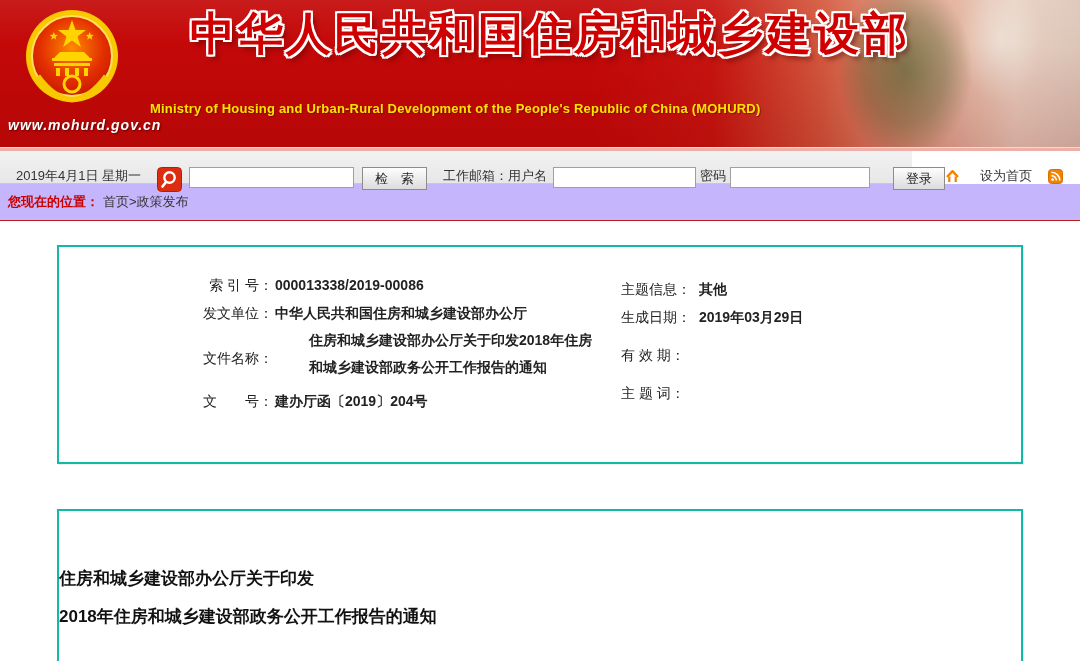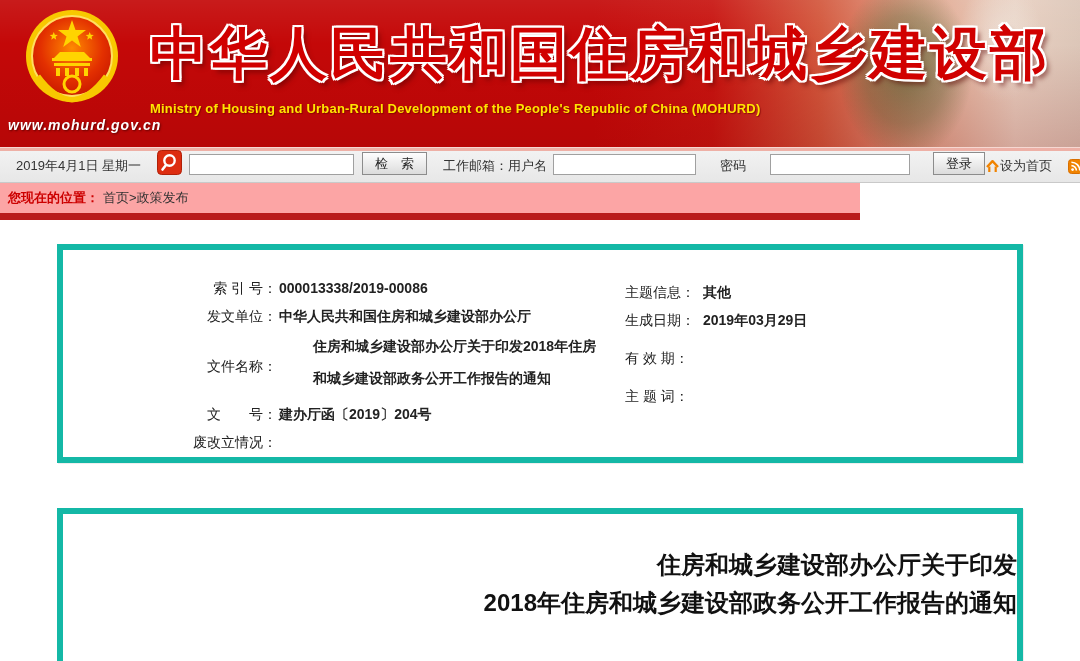--- a/index.html
+++ b/index.html
@@ -11,75 +11,75 @@
     background:
       radial-gradient(ellipse 90px 120px at 905px 70px, rgba(62,96,44,.60) 0%, rgba(62,96,44,.35) 45%, rgba(62,96,44,0) 75%),
       radial-gradient(ellipse 60px 90px at 1000px 40px, rgba(240,238,232,.55) 0%, rgba(240,238,232,0) 70%),
       linear-gradient(to right,#c40808 0%,#c40808 55%,#c81410 66%,#d3573c 76%,#e0a087 85%,#e8cfc0 94%,#dcc6b8 100%);
     overflow:hidden; }
   .header .shade { position:absolute; left:0; top:0; width:100%; height:100%;
     background:linear-gradient(to bottom, rgba(255,255,255,.08) 0%, rgba(0,0,0,0) 30%, rgba(120,0,0,.18) 100%); }
   .emblem { position:absolute; left:24px; top:6px; }
   .site-url { position:absolute; left:8px; top:117px; color:#fff; font-weight:bold;
     font-size:14px; letter-spacing:1px; text-shadow:1px 1px 2px rgba(80,0,0,.8);font-style:italic; }
-  .main-title { position:absolute; left:150px; top:16px; width:800px; text-align:center;
-    font-size:57px; font-weight:bold; letter-spacing:3px; color:#d10000; white-space:nowrap;
+  .main-title { position:absolute; left:150px; top:4px; width:800px; text-align:center;
+    font-size:45px; font-weight:bold; letter-spacing:3px; color:#d10000; white-space:nowrap;
     text-shadow:-2px 0 #fff,2px 0 #fff,0 -2px #fff,0 2px #fff,-2px -2px #fff,2px 2px #fff,
       -2px 2px #fff,2px -2px #fff,4px 5px 5px rgba(90,0,0,.55); }
   .sub-title { position:absolute; left:150px; top:101px; width:800px; text-align:left;
     font-size:13px; font-weight:bold; color:#ffe400; letter-spacing:.2px;
     text-shadow:1px 1px 1px rgba(120,0,0,.7); }
 
   .pink-line { width:1080px; height:4px; background:#eeb0a6; border-top:1px solid #f6d8d2; }
 
   
-  .toolbar { display:flex; align-items:flex-end; width:1080px; height:32px; padding:7px 10px;
+  .toolbar { display:flex; align-items:flex-start; width:912px; height:32px; padding:16px 10px;
     background:linear-gradient(#f2f2f2,#e7e7e7); border-bottom:1px solid #c9c9c9;
     font-size:13px; color:#333; white-space:nowrap; }
   .tb-date { margin:0 16px 0 6px; }
   .icon-search { width:25px; height:25px; margin-right:7px; flex:0 0 auto; }
   .tb-input { height:21px; border:1px solid #a0a0a0; background:#fff; font-size:12px; padding:0 4px; }
   .inp-search { width:168px; }
   .btn { height:23px; padding:0 12px; margin-left:8px; font-size:13px; color:#222;
     background:linear-gradient(#fefefe,#dcdcdc); border:1px solid #8c8c8c; cursor:pointer; }
   .icon-mail { margin:0 6px 0 10px; flex:0 0 auate; }
   .inp-user { width:143px; margin-left:6px; }
-  .lbl-pass { margin:0 24px; }
+  .lbl-pass { margin:0 4px; }
   .inp-pass { width:140px; }
   .btn-login { margin-left:23px; }
   .tb-spacer { flex:1; }
-  .tb-link { display:flex; align-items:center; gap:0; cursor:pointer; color:#333; }
+  .tb-link { display:flex; align-items:center; gap:20px; cursor:pointer; color:#333; }
   .tb-link + .tb-link { margin-left:16px; }
   .tb-right { margin-right:6px; display:flex; align-items:center; }
 
   
-  .breadcrumb { display:flex; align-items:center; width:860px; height:37px; padding-left:8px;
-    background:#fca5a5; border-bottom:7px solid #b91c1c; font-size:13px; }
+  .breadcrumb { display:flex; align-items:center; width:1080px; height:37px; padding-left:8px;
+    background:#c4b5fd; border-bottom:1px solid #b91c1c; font-size:13px; }
   .bc-label { color:#cc0000; font-weight:bold; }
   .bc-path { color:#333; margin-left:4px; }
 
   
   .card { position:relative; margin:0 57px; width:966px; background:#fff;
-    border:6px solid #14b8a6; box-shadow:1px 1px 0 #eee; }
+    border:2px solid #14b8a6; box-shadow:1px 1px 0 #eee; }
   .card-meta { margin-top:24px; height:219px; }
   .card-doc { margin-top:45px; height:210px; }
 
   .meta-col { position:absolute; font-size:14px; color:#222; }
   .meta-left { left:66px; top:28px; width:480px; }
   .meta-right { left:562px; top:32px; width:390px; }
   .meta-row { display:flex; margin-bottom:8px; line-height:20px; }
   .meta-row.tall { margin-bottom:6px; }
   .meta-row.gap-lg { margin-top:18px; }
   .ml-label { width:148px; text-align:right; flex:0 0 auto; white-space:pre; }
   .mr-label { width:76px; flex:0 0 auto; white-space:pre; }
   .meta-value { flex:1; margin-left:2px;font-weight:bold; }
-  .meta-left .tall .meta-value { max-width:362px; line-height:32px; position:relative; top:-4px;margin-left:36px; }
+  .meta-left .tall .meta-value { max-width:362px; line-height:27px; position:relative; top:-4px;margin-left:36px; }
   .meta-left .meta-row:nth-child(1),.meta-left .meta-row:nth-child(2) { margin-bottom:8px; }
 
-  .doc-title { margin-top:32px; text-align:right; font-size:24px; font-weight:bold;
+  .doc-title { margin-top:49px; text-align:left; font-size:17px; font-weight:bold;
     color:#111; line-height:38px; }
 </style>
 </head>
 <body>
 
 <div class="header">
   <div class="shade"></div>
 
   <svg class="emblem" width="96" height="108" viewBox="0 0 96 108">
     <defs>
@@ -174,24 +174,20 @@
       <span class="meta-value">中华人民共和国住房和城乡建设部办公厅</span>
     </div>
     <div class="meta-row tall">
       <span class="ml-label" style="align-self:center">文件名称：</span>
       <span class="meta-value">住房和城乡建设部办公厅关于印发2018年住房和城乡建设部政务公开工作报告的通知</span>
     </div>
     <div class="meta-row">
       <span class="ml-label">文　　号：</span>
       <span class="meta-value">建办厅函〔2019〕204号</span>
     </div>
-    <div class="meta-row">
-      <span class="ml-label">废改立情况：</span>
-      <span class="meta-value"></span>
-    </div>
   </div>
 
   <div class="meta-col meta-right">
     <div class="meta-row">
       <span class="mr-label">主题信息：</span>
       <span class="meta-value">其他</span>
     </div>
     <div class="meta-row">
       <span class="mr-label">生成日期：</span>
       <span class="meta-value">2019年03月29日</span>

